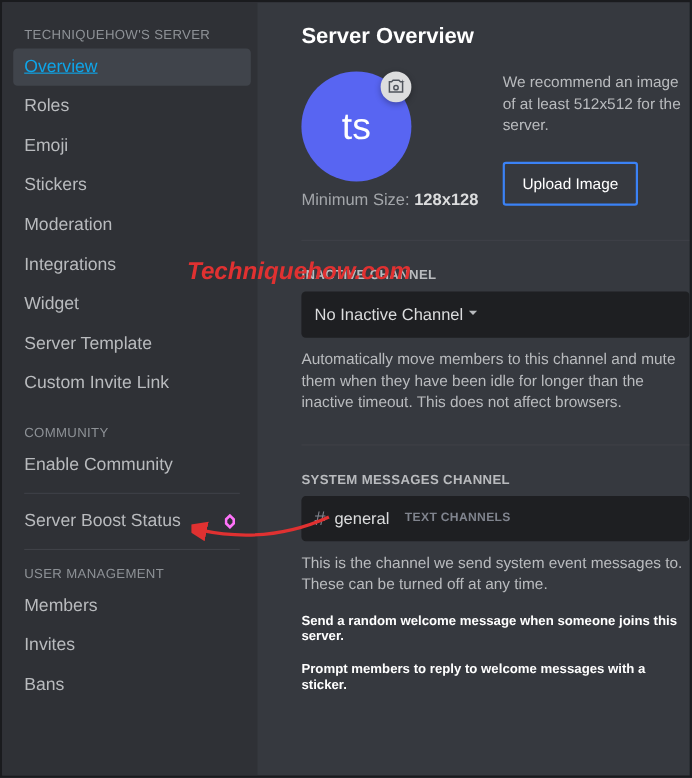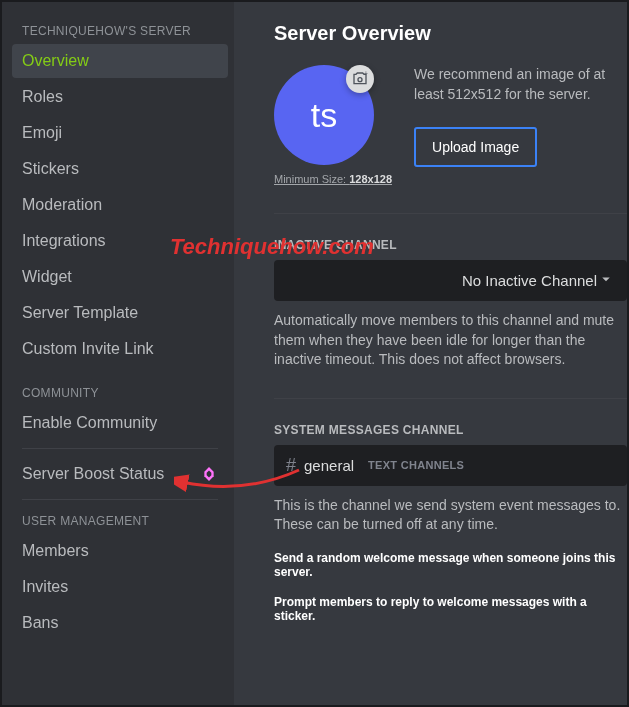--- a/index.html
+++ b/index.html
@@ -33,21 +33,21 @@
       color: #b9bbbe;
       font-size: 16px;
       padding: 8px 10px;
       border-radius: 4px;
       cursor: pointer;
       margin-bottom: 2px;
       display: flex;
       align-items: center;
       justify-content: space-between;
     }
-    .sidebar-item.active { background: #40444b; color: #84cc16; }
+    .sidebar-item.active { background: #40444b; color: #0ea5e9; text-decoration: underline; }
     .sidebar-divider {
       height: 1px;
       background: #3f4147;
       margin: 8px 10px;
     }
     .boost-icon {
       width: 14px; height: 14px;
       color: #ff73fa;
       display: inline-flex;
     }
@@ -88,23 +88,22 @@
       width: 28px; height: 28px;
       background: #dcddde;
       border-radius: 50%;
       display: flex;
       align-items: center;
       justify-content: center;
       box-shadow: 0 2px 6px rgba(0,0,0,.3);
     }
     .minsize {
       color: #a3a6aa;
-      font-size: 11px;
+      font-size: 15px;
       margin-top: 8px;
-      text-decoration: underline;
     }
     .minsize b { color: #dcddde; font-weight: 600; }
     .recommend-col { flex: 1; }
     .recommend-text { color: #b9bbbe; font-size: 14px; line-height: 1.4; margin-bottom: 23px; }
     .btn {
       background: transparent;
       border: 2px solid #3b82f6;
       color: #fff;
       font-size: 14px;
       font-weight: 500;
@@ -126,21 +125,21 @@
       text-transform: uppercase;
     }
     .select {
       background: #1e1f22;
       border-radius: 4px;
       padding: 10px 12px;
       color: #dcddde;
       font-size: 15px;
       display: flex;
       align-items: center;
-      justify-content: flex-end;
+      justify-content: flex-start;
       cursor: pointer;
       margin-bottom: 10px;
     }
     .chevron { color: #b9bbbe; }
     .helper-text {
       color: #b9bbbe;
       font-size: 14px;
       line-height: 1.4;
     }
     .channel-select {

